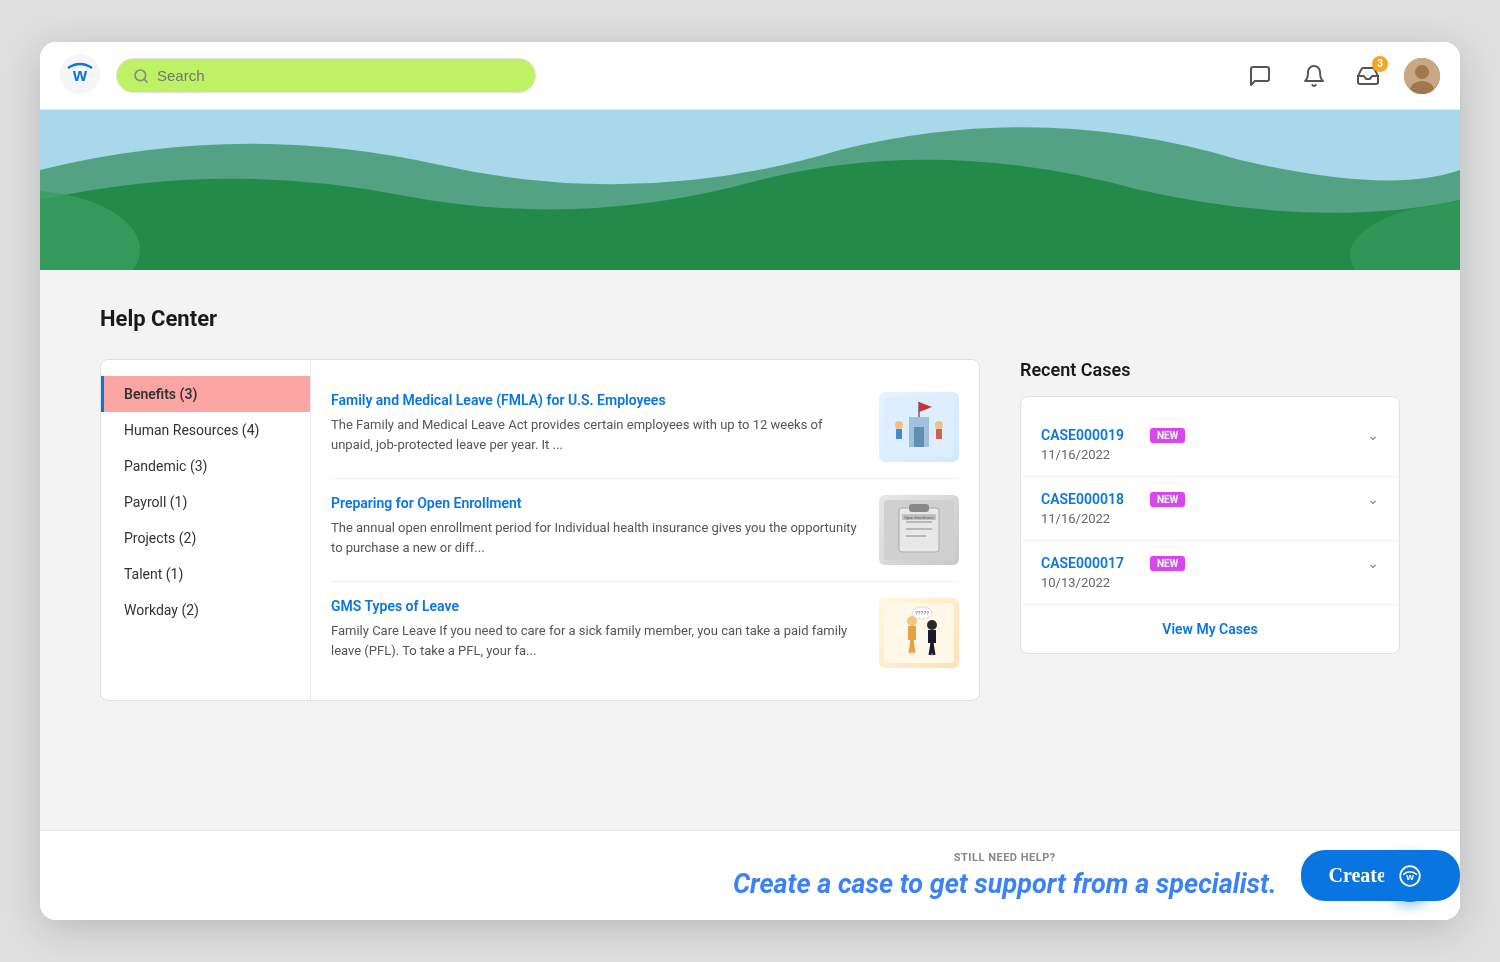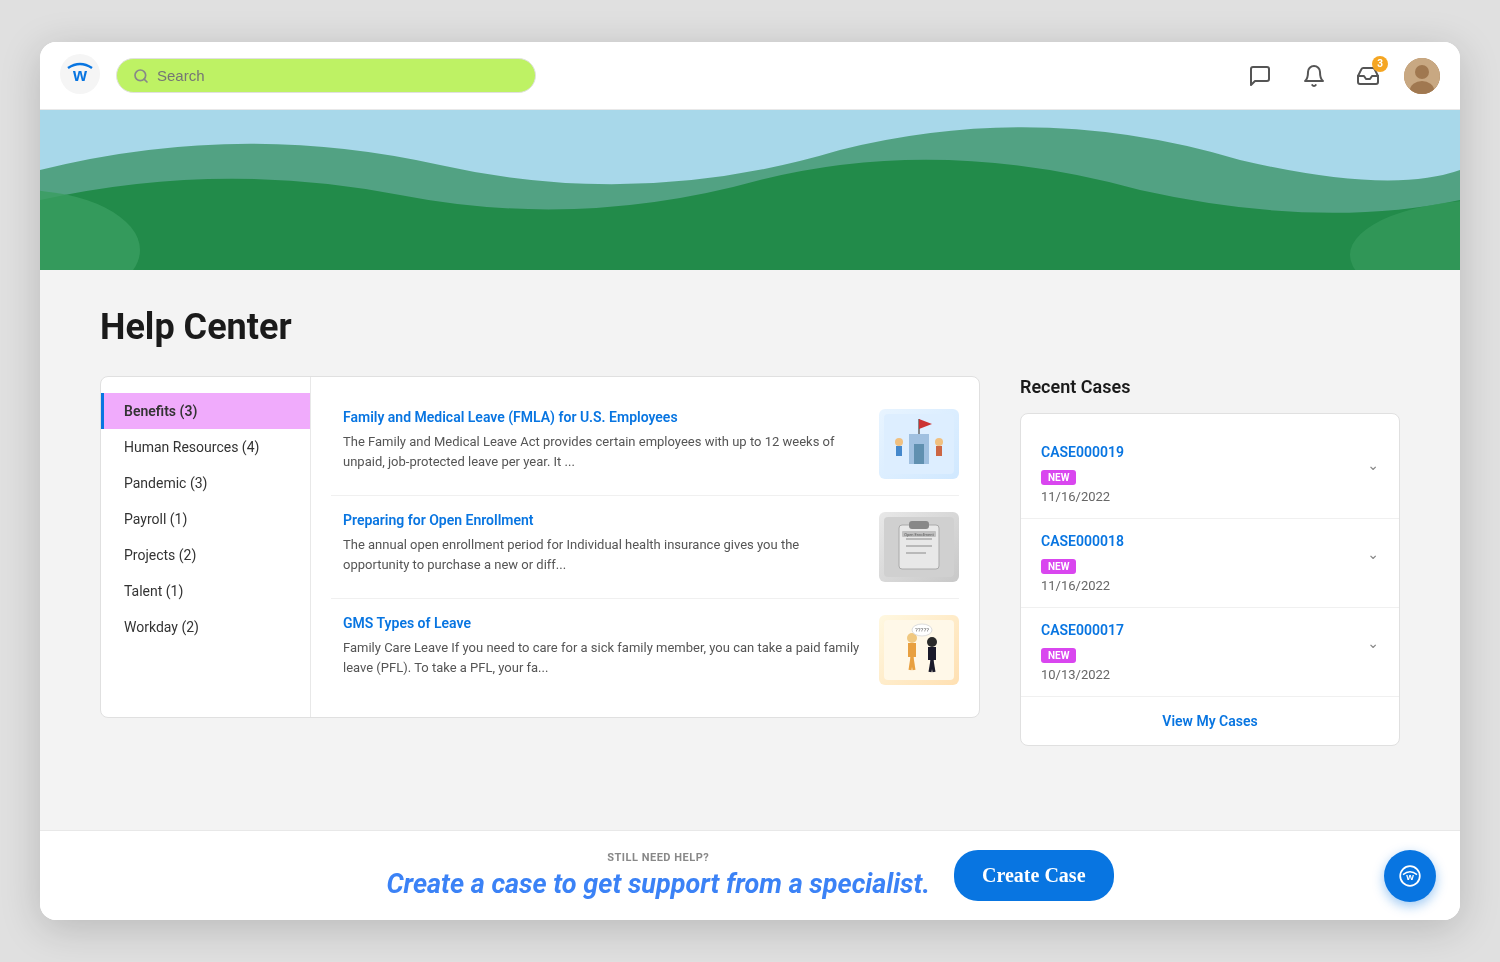--- a/index.html
+++ b/index.html
@@ -114,21 +114,21 @@
       background: #5bbfde;
     }
 
     
     .main-content {
       background: #f3f3f3;
       padding: 36px 60px 40px 60px;
       min-height: 560px;
     }
     .page-title {
-      font-size: 36px;
+      font-size: 22px;
       font-weight: 700;
       color: #1a1a1a;
       margin-bottom: 28px;
     }
     .content-grid {
       display: grid;
       grid-template-columns: 1fr 380px;
       gap: 40px;
     }
 
@@ -158,37 +158,37 @@
       padding: 10px 20px;
       font-size: 14px;
       color: #333;
       cursor: pointer;
       position: relative;
       border-left: 3px solid transparent;
     }
     .category-item.active {
       border-left: 3px solid #0875e1;
       font-weight: 600;
-      background: #f0abfc;
+      background: #fca5a5;
     }
     .articles-panel {
       flex: 1;
       padding: 16px 20px;
     }
     .article-item {
       display: flex;
       gap: 16px;
       padding: 16px 0;
       border-bottom: 1px solid #f0f0f0;
       align-items: flex-start;
     }
     .article-item:last-child {
       border-bottom: none;
     }
-    .article-text { flex: 1; margin-left: 12px; }
+    .article-text { flex: 1; }
     .article-title {
       font-size: 14px;
       font-weight: 600;
       color: #0875e1;
       text-decoration: none;
       display: block;
       margin-bottom: 6px;
       cursor: pointer;
     }
     .article-excerpt {
@@ -224,23 +224,22 @@
     }
     .case-item:last-of-type { border-bottom: none; }
     .case-header {
       display: flex;
       align-items: center;
       justify-content: space-between;
       margin-bottom: 4px;
     }
     .case-left {
       display: flex;
-      align-items: flex-start;
-      gap: 10px;
-      flex-direction: column;
+      align-items: flex-end;
+      gap: 26px;
     }
     .case-number {
       font-size: 14px;
       font-weight: 600;
       color: #0875e1;
       text-decoration: none;
     }
     .new-badge {
       background: #d946ef;
       color: #fff;
@@ -269,21 +268,21 @@
       border-top: 1px solid #f0f0f0;
     }
 
     
     .footer-bar {
       background: #fff;
       border-top: 1px solid #e8e8e8;
       height: 90px;
       display: flex;
       align-items: center;
-      justify-content: center;
+      justify-content: flex-end;
       gap: 24px;
       position: relative;
     }
     .footer-text-area {
       text-align: center;
     }
     .footer-label {
       font-size: 11px;
       font-weight: 700;
       color: #888;

